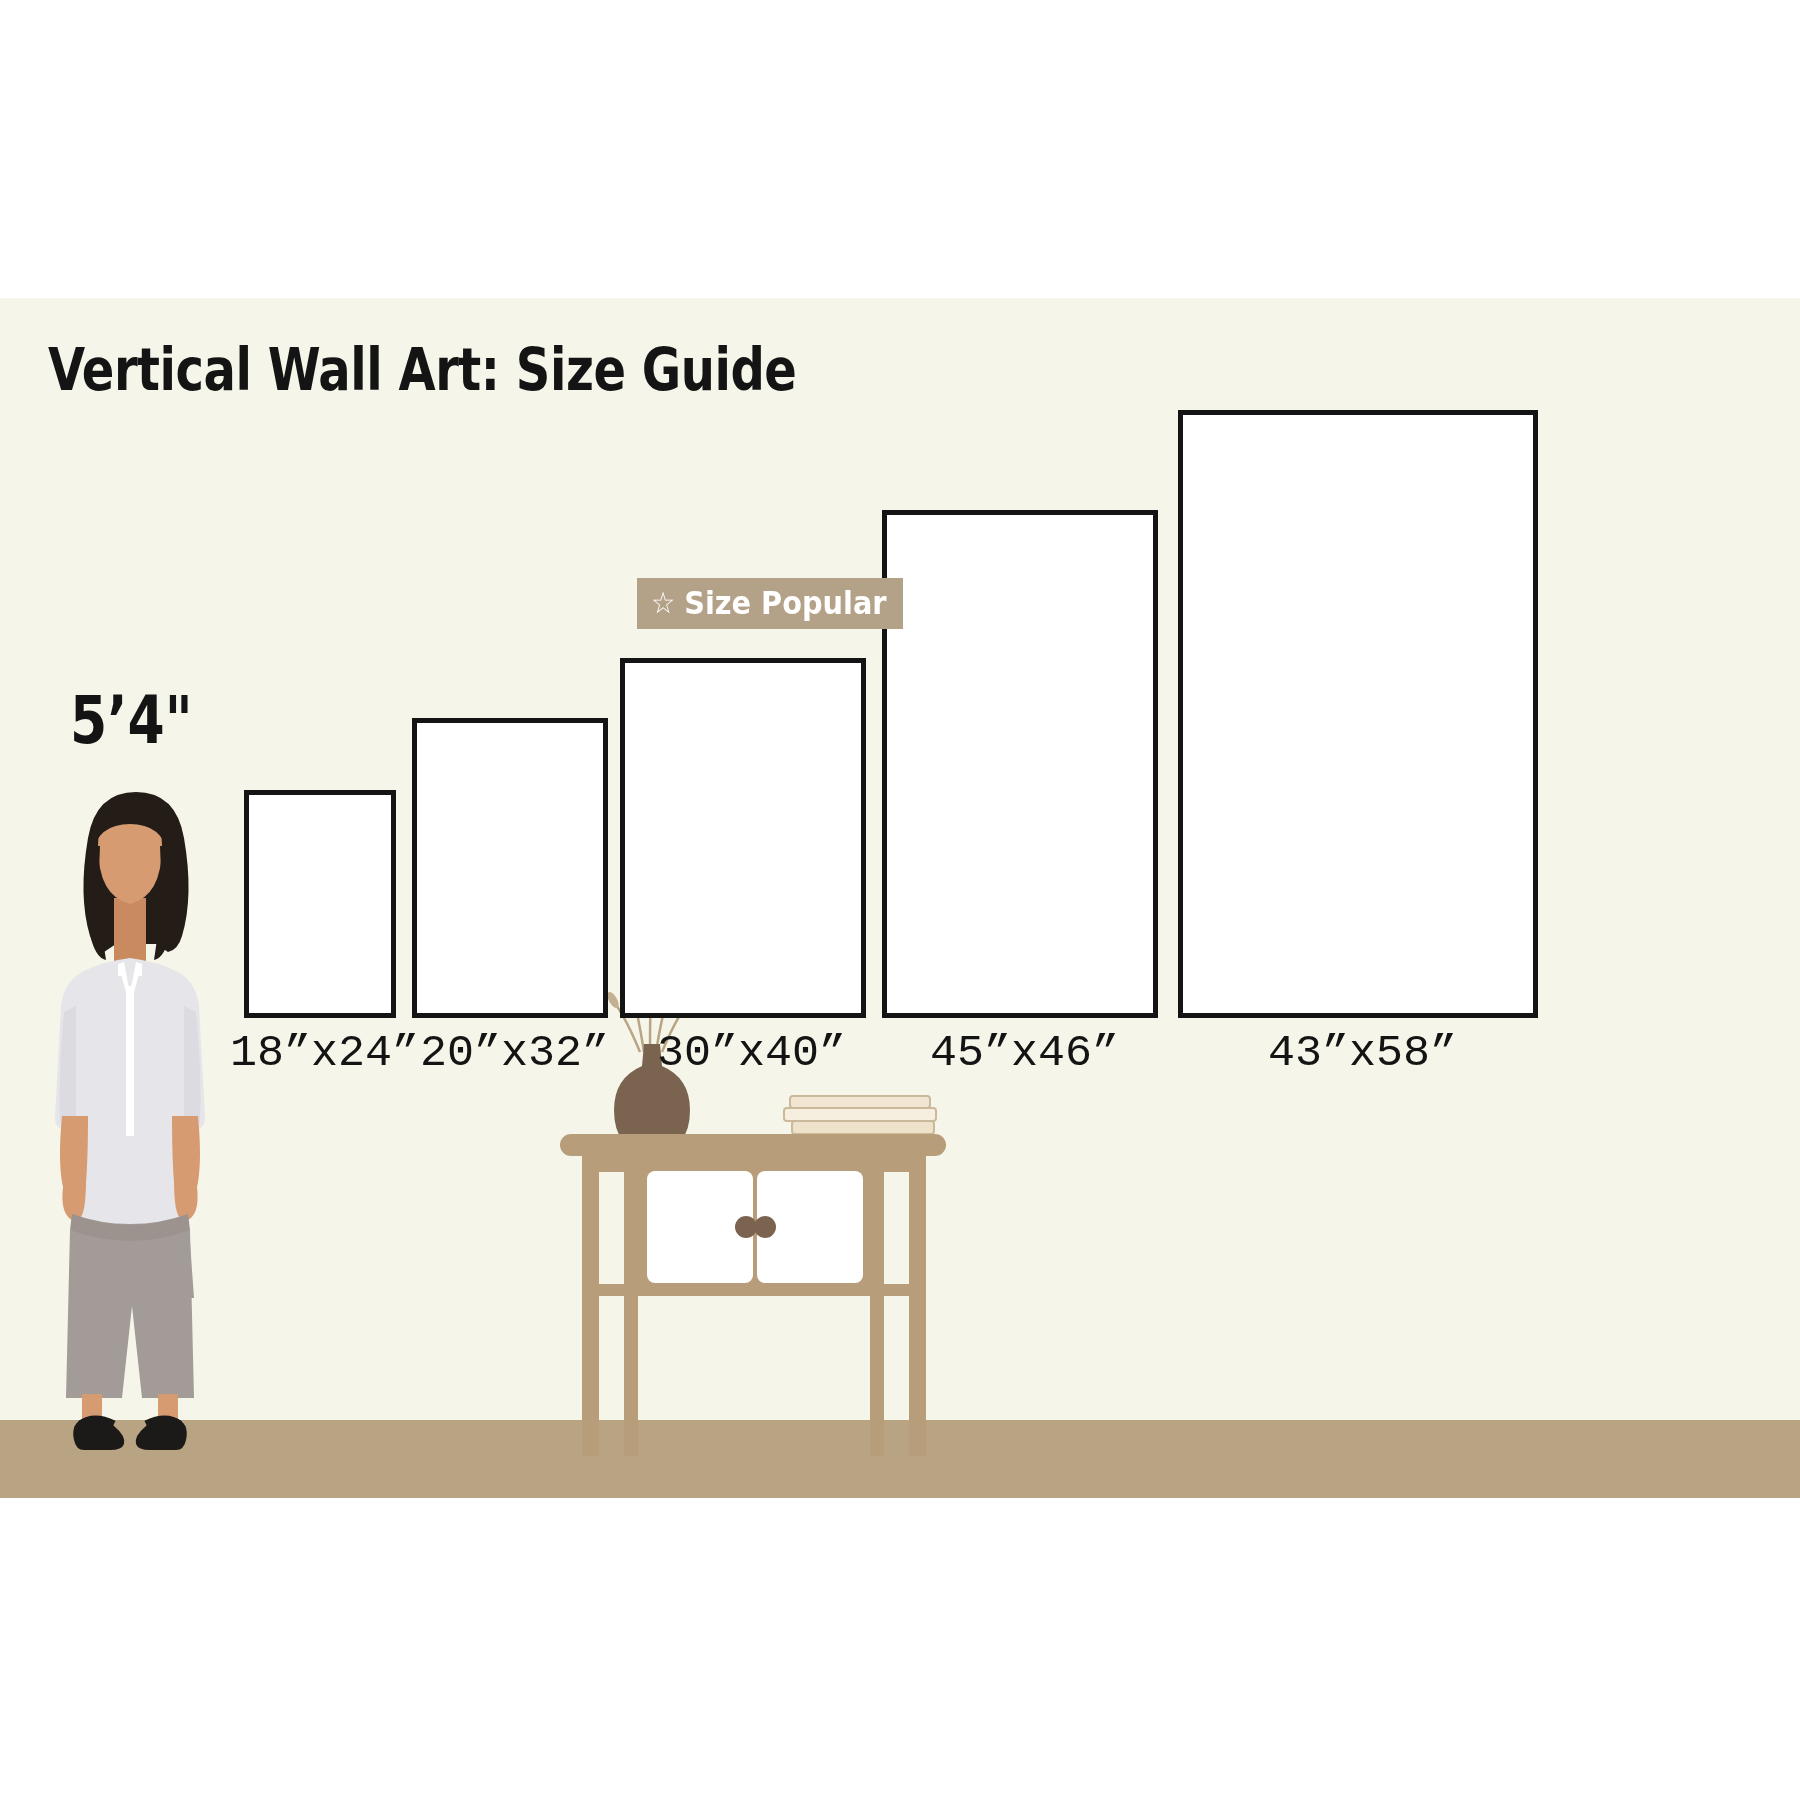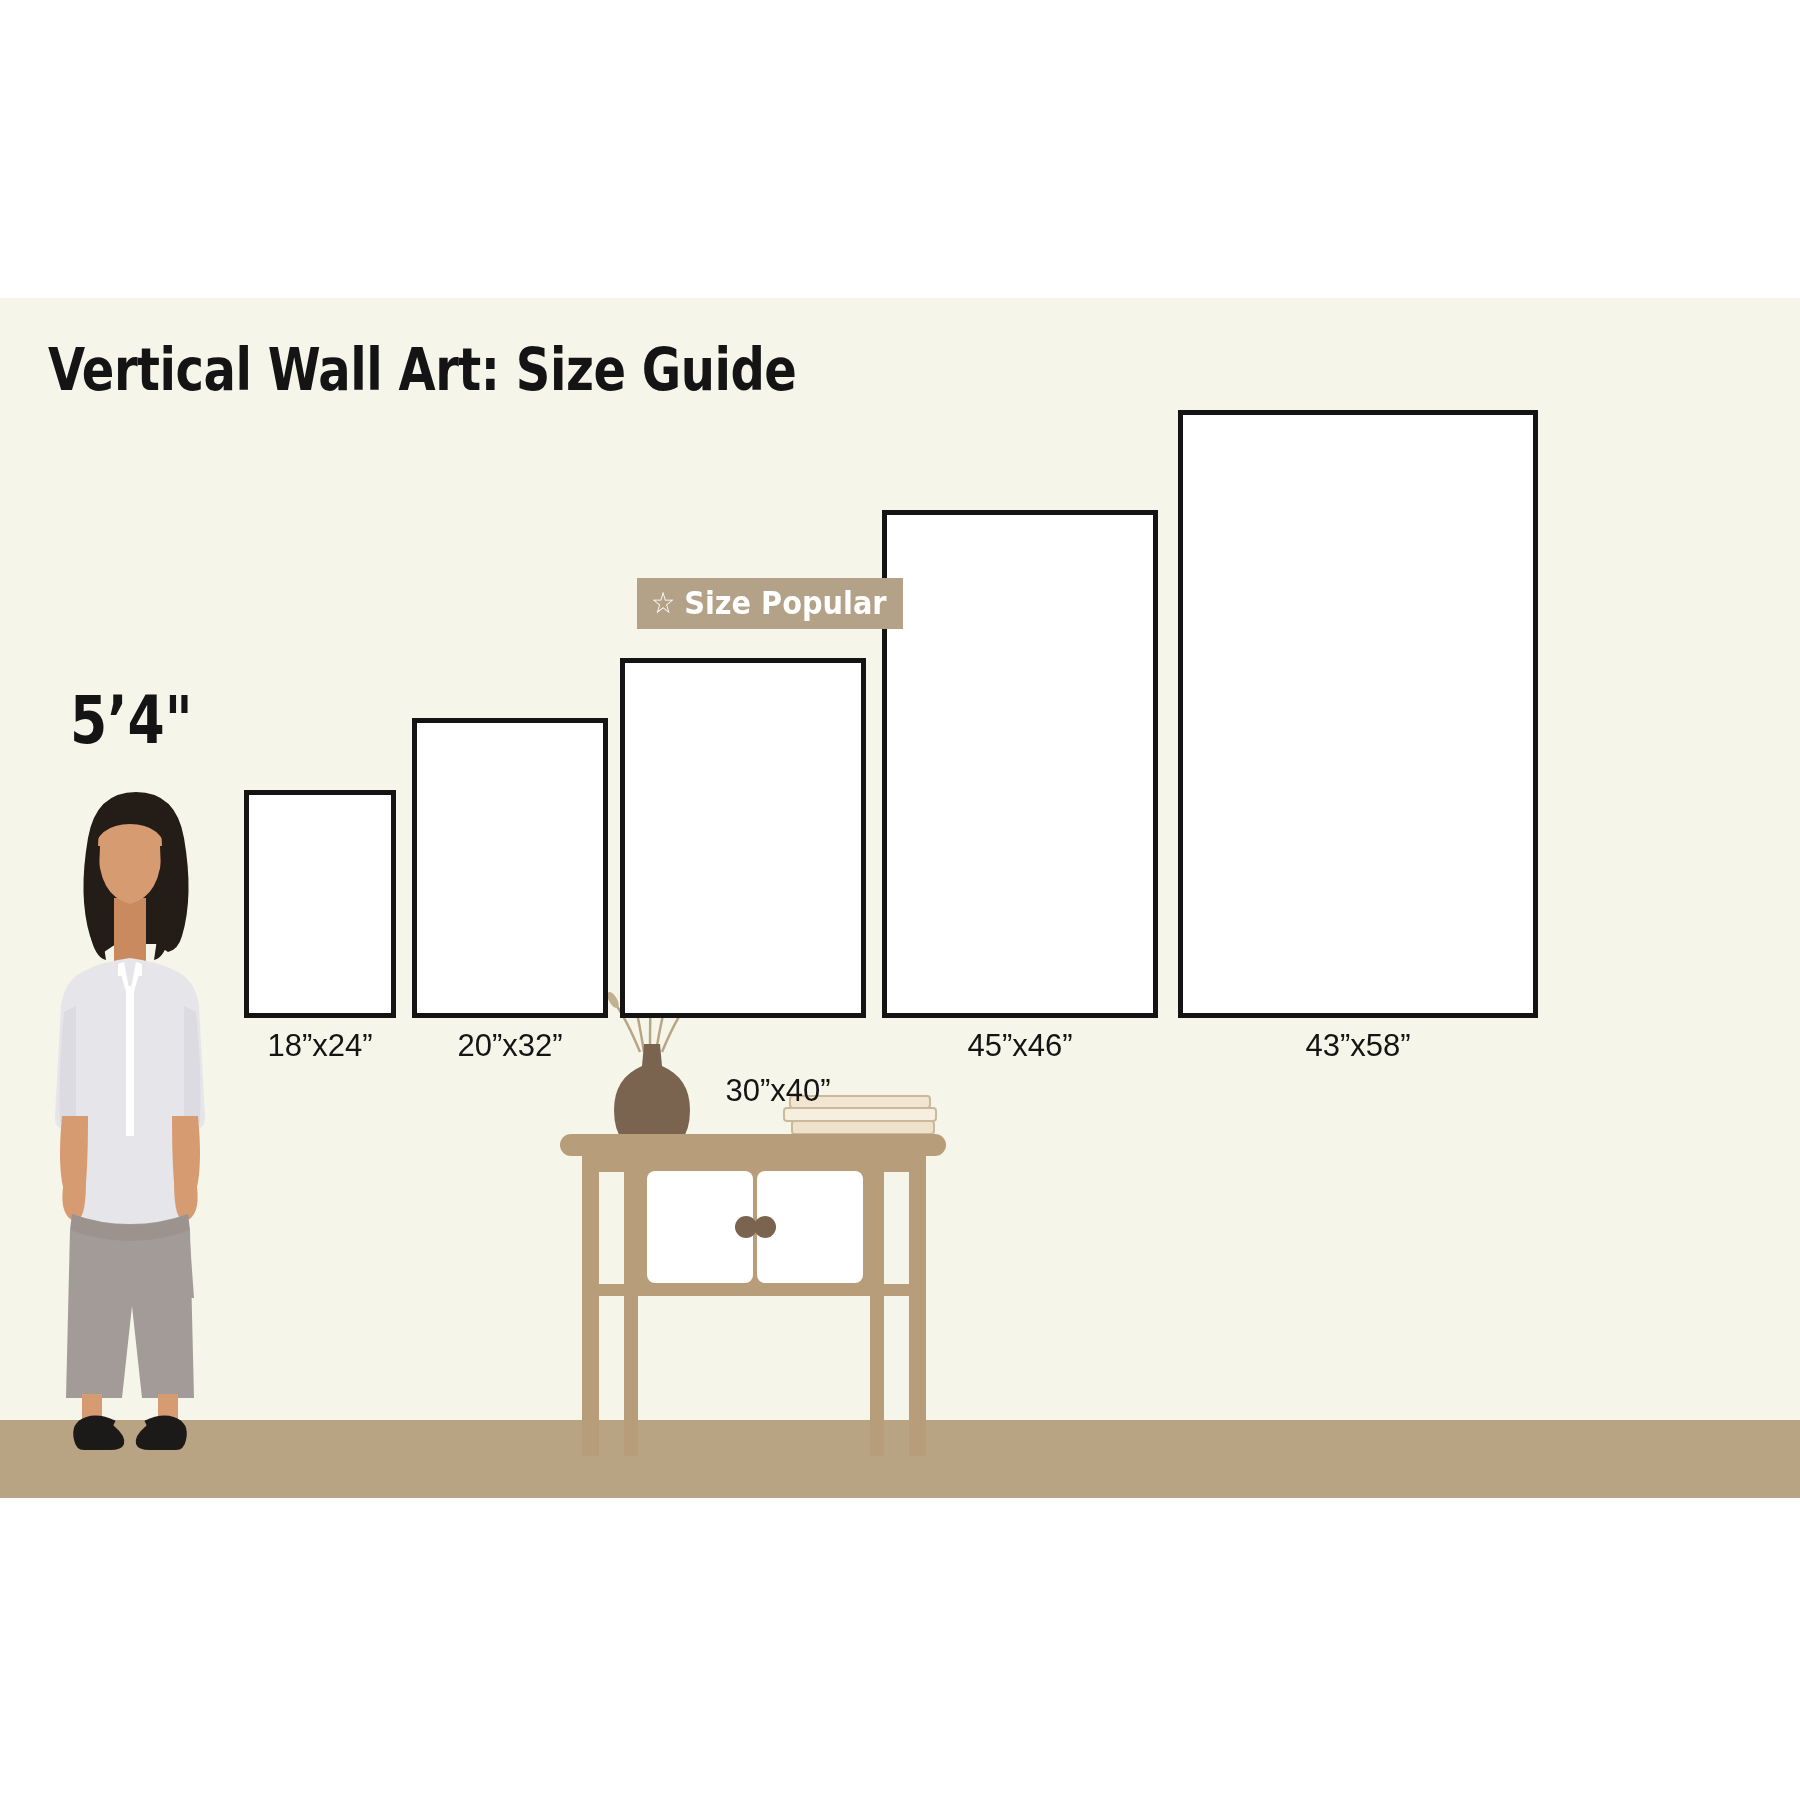--- a/index.html
+++ b/index.html
@@ -25,22 +25,22 @@
     font-family:"Liberation Sans Narrow","DejaVu Sans Condensed","Liberation Sans",sans-serif;
     font-weight:700;font-size:66px;color:#141414;white-space:nowrap;
     transform:scaleX(0.9);transform-origin:left center;
   }
 
   
   .frame{position:absolute;background:#ffffff;border:5px solid #141414;box-sizing:border-box;}
 
   .size-label{
     position:absolute;text-align:center;
-    font-family:Liberation Sans, sans-serif;
-    font-weight:400;font-size:31px;color:#141414;white-space:nowrap;
+    font-family:Liberation Mono, monospace;
+    font-weight:400;font-size:45px;color:#141414;white-space:nowrap;
   }
 
   
   .badge{
     position:absolute;display:flex;align-items:center;gap:9px;
     background:#b3a188;color:#ffffff;
     padding:9px 16px 10px 14px;box-sizing:border-box;
     font-family:"Liberation Sans Narrow","DejaVu Sans Condensed","Liberation Sans",sans-serif;
     font-weight:700;font-size:32px;white-space:nowrap;line-height:1;
   }
@@ -171,18 +171,18 @@
 
     <div class="frame" style="left:1178px; top:112px; width:360px; height:608px;"></div>
 
     <div class="badge" style="left:637px; top:280px;">
       <span class="star">☆</span>
       <span>Size Popular</span>
     </div>
 
     <div class="size-label" style="left:230px; top:730px; width:180px;">18”x24”</div>
     <div class="size-label" style="left:420px; top:730px; width:180px;">20”x32”</div>
-    <div class="size-label" style="left:688px; top:730px; width:180px;margin-top:45px;">30”x40”</div>
+    <div class="size-label" style="left:657px; top:730px; width:180px;">30”x40”</div>
     <div class="size-label" style="left:930px; top:730px; width:180px;">45”x46”</div>
     <div class="size-label" style="left:1268px; top:730px; width:180px;">43”x58”</div>
 
   </div>
 </div>
 
 </body></html>

